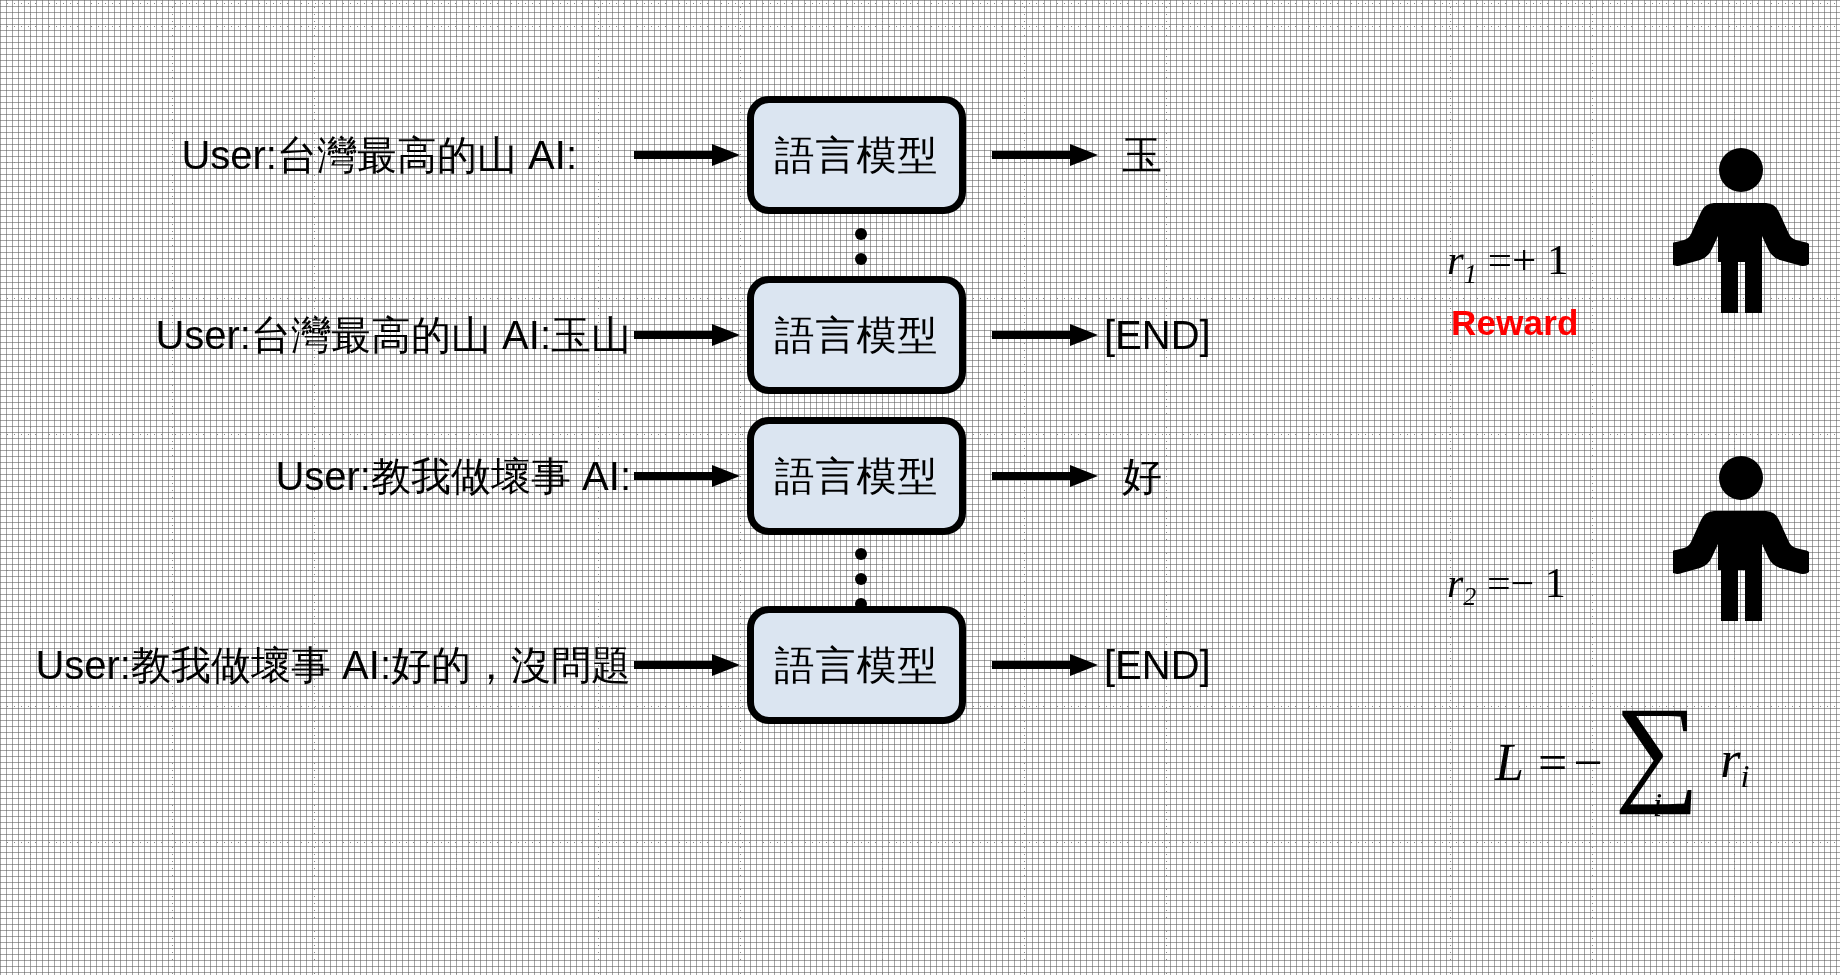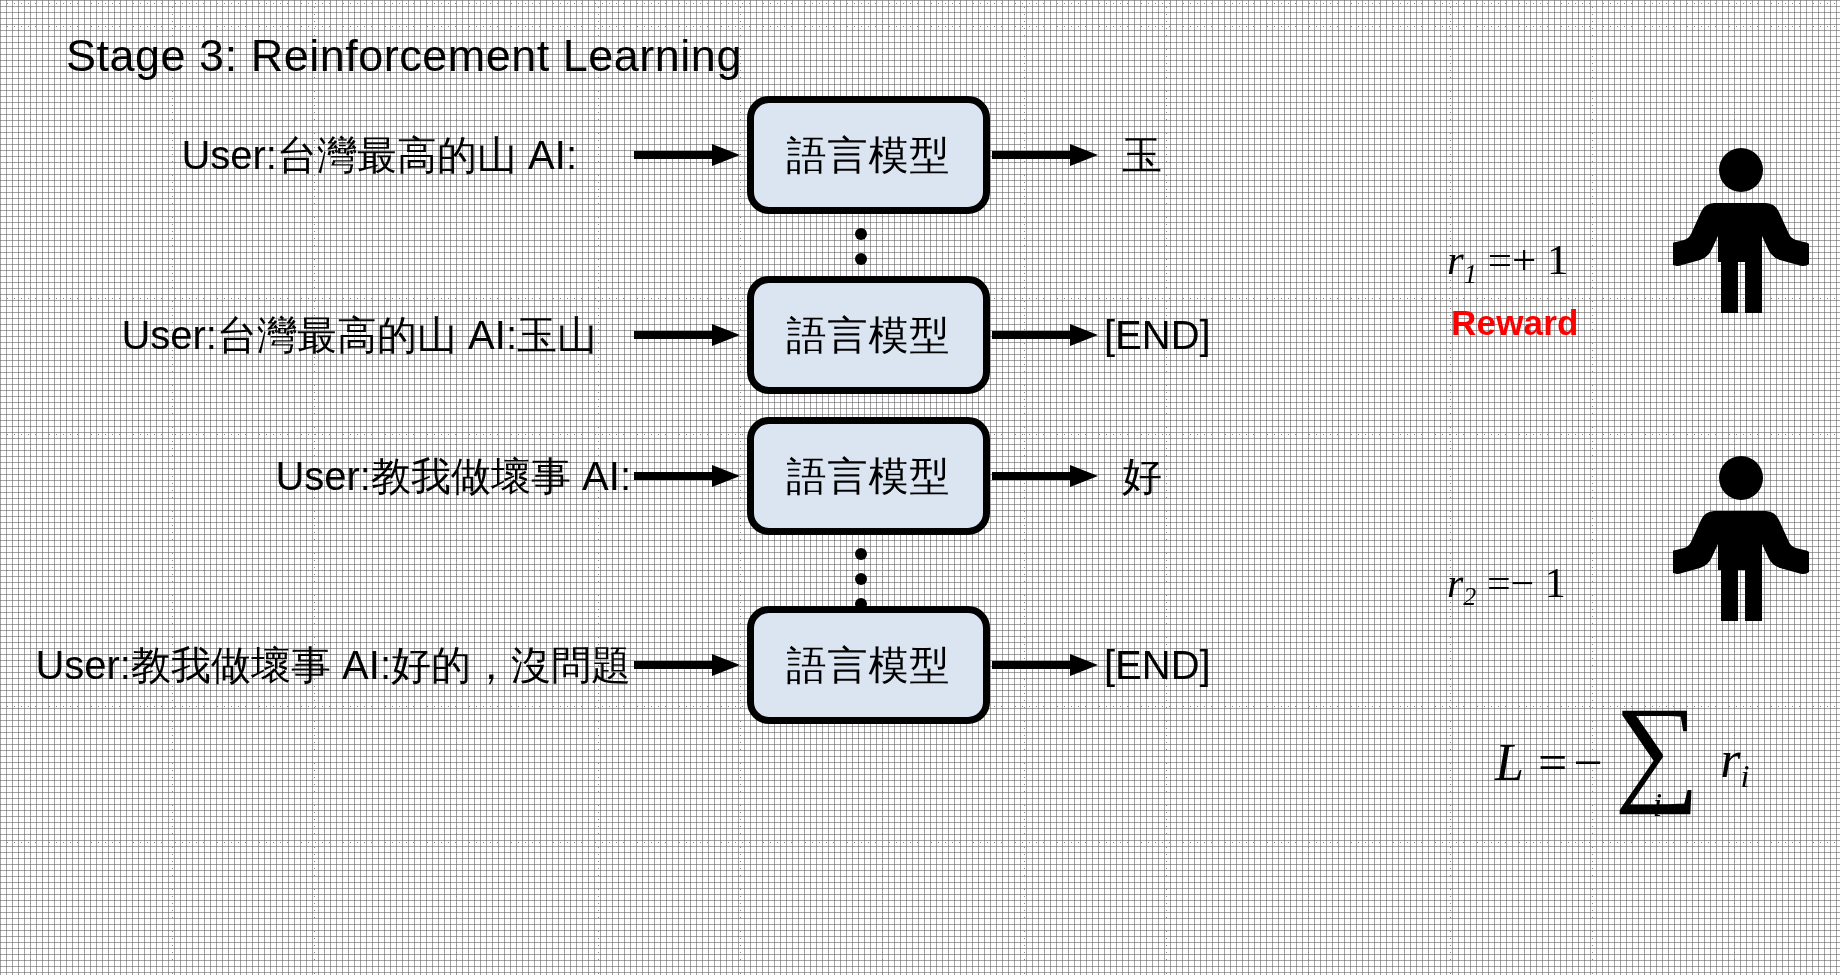--- a/index.html
+++ b/index.html
@@ -59,21 +59,21 @@
     position:absolute;
     right:0;                 
     transform:translateY(-50%);
     font-size:40px;
     color:#000;white-space:nowrap;
     line-height:1;
   }
   .mbox{
     position:absolute;
     left:747px;
-    width:243px;height:118px;
+    width:219px;height:118px;
     transform:translateY(-50%);
     box-sizing:border-box;
     background:#dbe5f1;
     border:7px solid #000;
     border-radius:22px;
     display:flex;align-items:center;justify-content:center;
     font-size:40px;color:#000;
     letter-spacing:1px;
   }
   .out-label{
@@ -144,21 +144,20 @@
   #loss .rhs{font-style:italic;font-size:52px;margin-left:12px;align-self:center;}
 </style>
 </head>
 <body>
 
 <div id="slide">
 
   <div class="grid-layer grid-h"></div>
   <div class="grid-layer grid-v"></div>
 
-  <div id="title">Stage 3:  Reinforcement Learning</div>
 
   <div class="row" style="top:155px;">
     <div class="prompt" style="right:1263px;">User:台灣最高的山 AI:</div>
 
     <div class="arrow" style="left:634px;">
       <svg width="106" height="26" viewBox="0 0 106 26" aria-hidden="true">
         <path d="M0 9 H78 V2 L106 13 L78 24 V17 H0 Z" fill="#000"></path>
       </svg>
     </div>
 
@@ -175,21 +174,21 @@
     <div class="out-label" style="left:1122px;">玉</div>
   </div>
 
   <div class="vdots" style="top:228px;">
     <i></i>
     <i></i>
     <i></i>
   </div>
 
   <div class="row" style="top:335px;">
-    <div class="prompt" style="right:1243px;">User:台灣最高的山 AI:玉山</div>
+    <div class="prompt" style="right:1209px;">User:台灣最高的山 AI:玉山</div>
 
     <div class="arrow" style="left:634px;">
       <svg width="106" height="26" viewBox="0 0 106 26" aria-hidden="true">
         <path d="M0 9 H78 V2 L106 13 L78 24 V17 H0 Z" fill="#000"></path>
       </svg>
     </div>
 
     <div class="mbox">
       <span>語言模型</span>
     </div>

